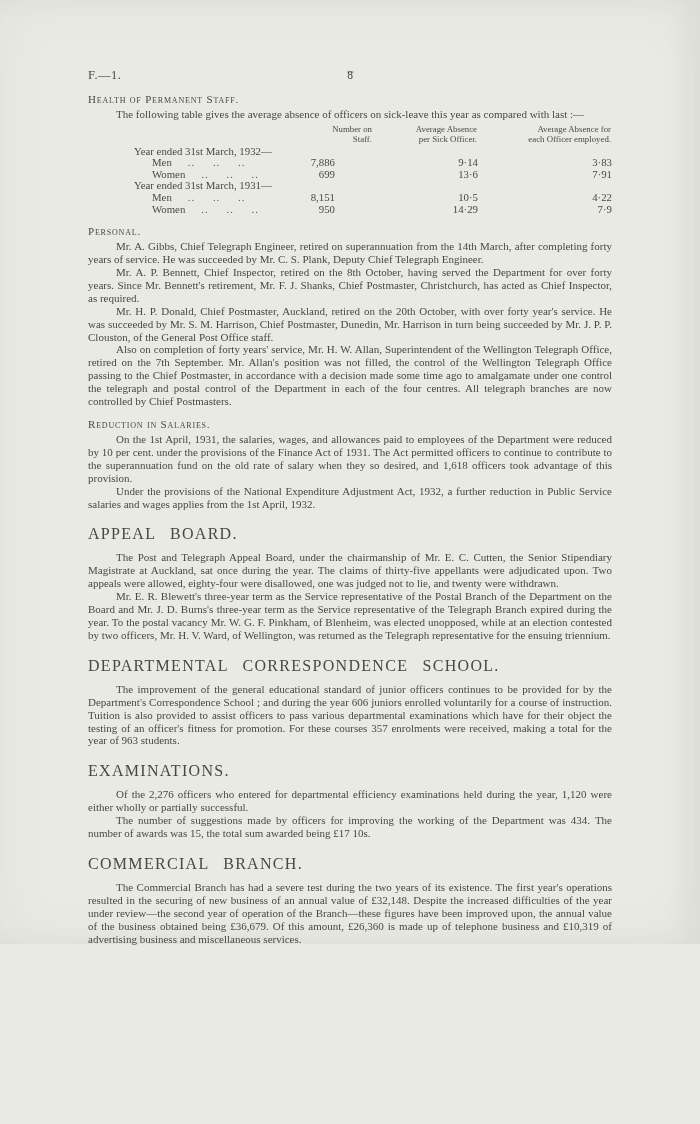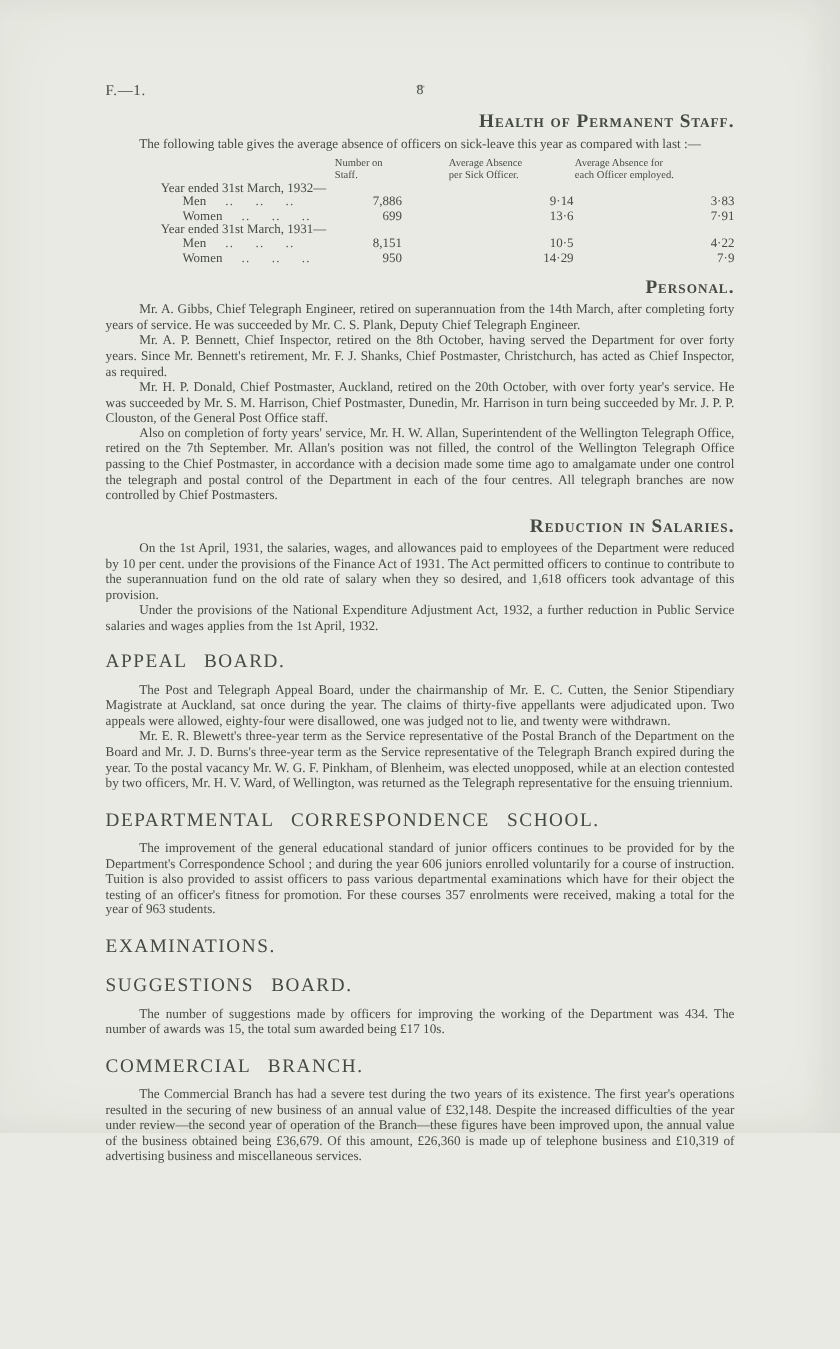--- a/index.html
+++ b/index.html
@@ -19,42 +19,42 @@
   }
   .artifact {
     position: absolute; top: 71px; left: 347px;
     width: 7px; height: 2px; background: #b9bab1; border-radius: 1px;
   }
   .page-head { position: relative; height: 15px; margin-bottom: 10px; font-size: 12.5px; }
   .doc-ref { position: absolute; left: 0; top: 0; letter-spacing: 0.5px; }
   .page-num { position: absolute; left: 0; right: 0; top: 1px; text-align: center; font-size: 11.5px; }
 
   .h-small {
-    text-align: right; font-weight: bold; font-variant: small-caps;
-    font-size: 16px; letter-spacing: 0.8px;
+    text-align: left; font-weight: normal; font-variant: small-caps;
+    font-size: 11px; letter-spacing: 0.8px;
     margin: 10px 0 3px 0;
   }
   .h-large {
     text-align: left; font-weight: normal;
     font-size: 16px; letter-spacing: 1.3px; word-spacing: 9px;
     margin: 15px 0 8px 0;
   }
   .para {
     margin: 0; text-align: justify; text-indent: 28px;
     font-size: 11px; line-height: 12.9px;
   }
 
   .sick-table { width: 100%; border-collapse: collapse; table-layout: fixed; margin: 3px 0 2px 0; }
   .sick-table col.c1 { width: 190px; }
   .sick-table col.c2 { width: 95px; }
   .sick-table col.c3 { width: 105px; }
   .sick-table col.c4 { width: 134px; }
   .sick-table th {
     font-weight: normal; font-size: 8.8px; line-height: 1.18;
-    white-space: pre-line; text-align: left; vertical-align: bottom;
+    white-space: pre-line; text-align: right; vertical-align: bottom;
     padding: 0 1px 1px 1px;
   }
   .sick-table td { font-size: 10.8px; line-height: 11.6px; padding: 0; vertical-align: top; }
   .sick-table td.group { padding-left: 46px; }
   .sick-table td.lbl { padding-left: 64px; white-space: nowrap; overflow: hidden; }
   .dots { margin-left: 16px; word-spacing: 14px; letter-spacing: 1px; color: #4d5349; }
   .sick-table td.staff { text-align: right; padding-right: 38px; }
   .sick-table td.mid { text-align: right; }
 </style>
 </head>
@@ -147,24 +147,24 @@
     <p class="para">Mr. E. R. Blewett's three-year term as the Service representative of the Postal Branch of the Department on the Board and Mr. J. D. Burns's three-year term as the Service representative of the Telegraph Branch expired during the year. To the postal vacancy Mr. W. G. F. Pinkham, of Blenheim, was elected unopposed, while at an election contested by two officers, Mr. H. V. Ward, of Wellington, was returned as the Telegraph representative for the ensuing triennium.</p>
   </div>
 
   <div>
     <h2 class="h-large">DEPARTMENTAL CORRESPONDENCE SCHOOL.</h2>
     <p class="para">The improvement of the general educational standard of junior officers continues to be provided for by the Department's Correspondence School ; and during the year 606 juniors enrolled voluntarily for a course of instruction. Tuition is also provided to assist officers to pass various departmental examinations which have for their object the testing of an officer's fitness for promotion. For these courses 357 enrolments were received, making a total for the year of 963 students.</p>
   </div>
 
   <div>
     <h2 class="h-large">EXAMINATIONS.</h2>
+    <p class="para">Of the 2,276 officers who entered for departmental efficiency examinations held during the year, 1,120 were either wholly or partially successful.</p>
   </div>
 
   <div>
-    <h2 class="h-large">SUGGESTIONS BOARD.</h2>
     <p class="para">The number of suggestions made by officers for improving the working of the Department was 434. The number of awards was 15, the total sum awarded being £17 10s.</p>
   </div>
 
   <div>
     <h2 class="h-large">COMMERCIAL BRANCH.</h2>
     <p class="para">The Commercial Branch has had a severe test during the two years of its existence. The first year's operations resulted in the securing of new business of an annual value of £32,148. Despite the increased difficulties of the year under review—the second year of operation of the Branch—these figures have been improved upon, the annual value of the business obtained being £36,679. Of this amount, £26,360 is made up of telephone business and £10,319 of advertising business and miscellaneous services.</p>
   </div>
 
 </div>
 

